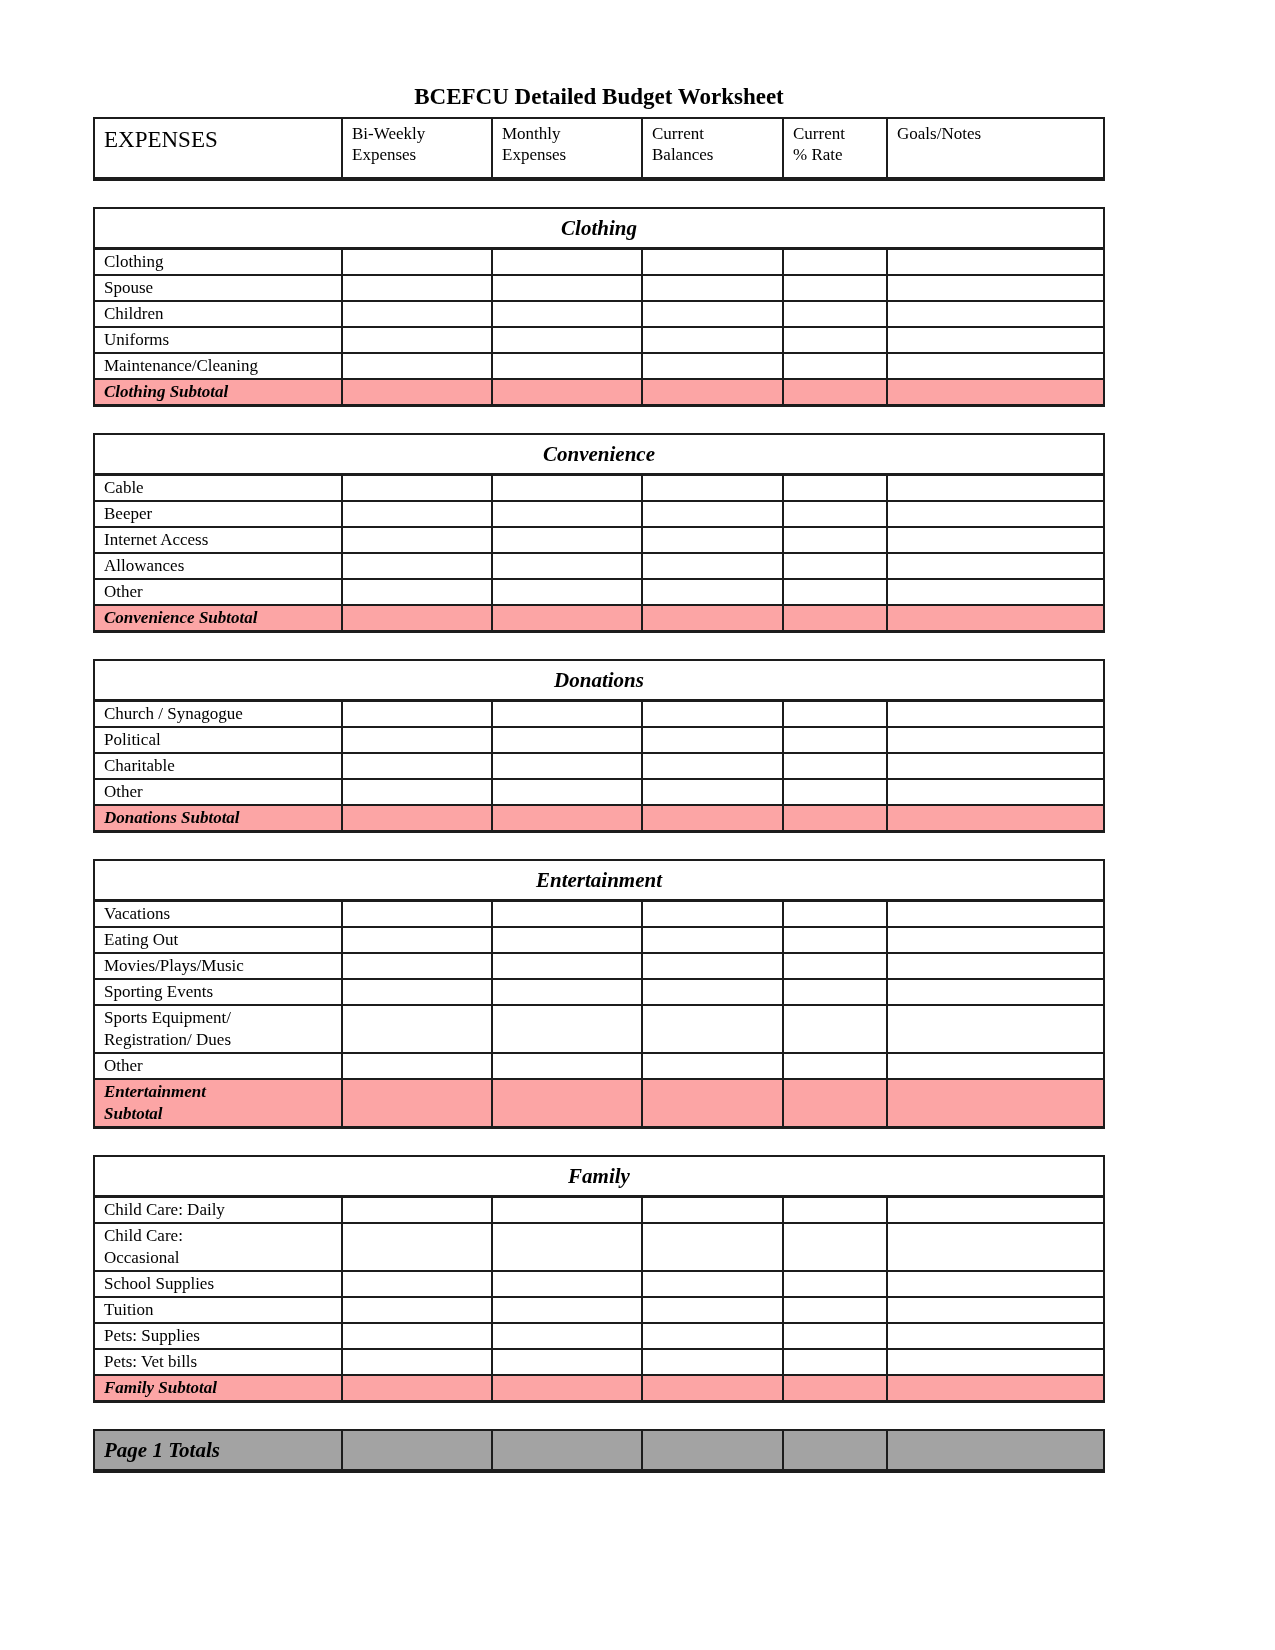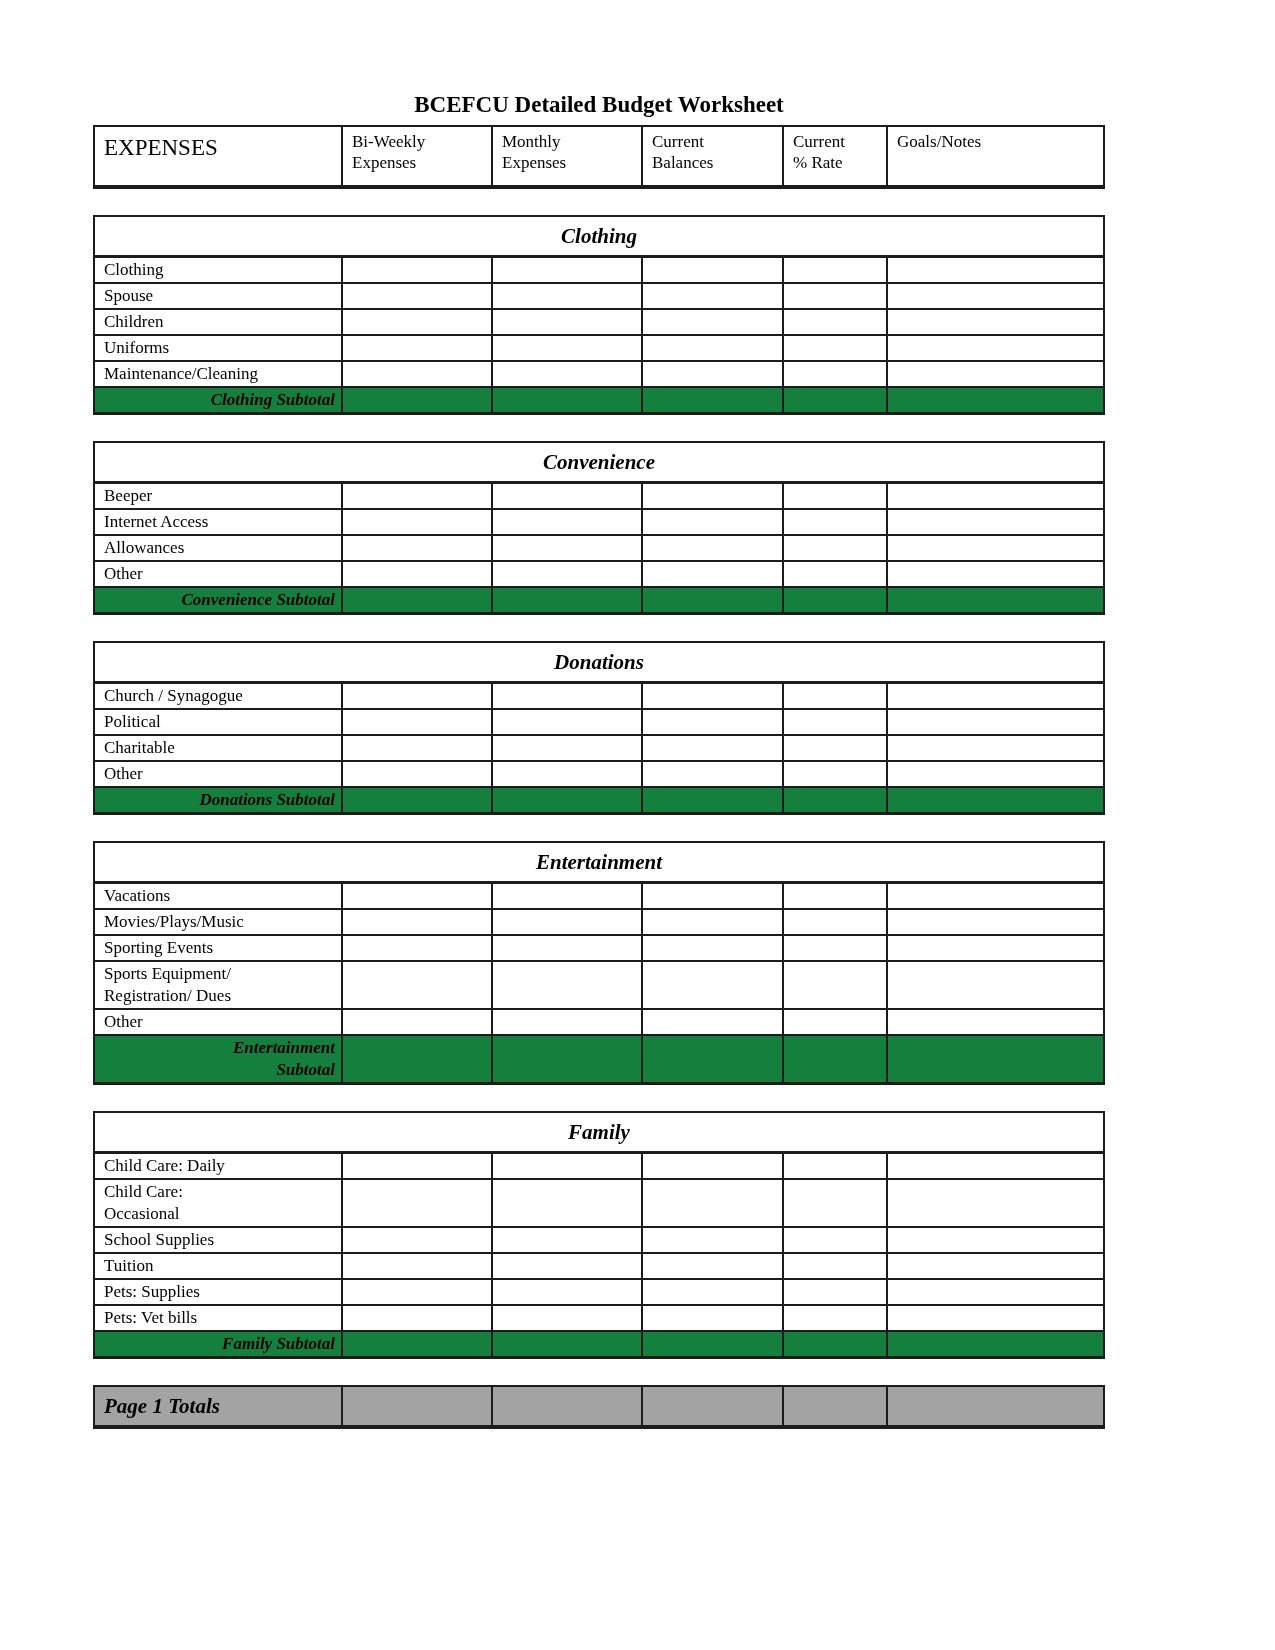--- a/index.html
+++ b/index.html
@@ -1,21 +1,21 @@
 <!DOCTYPE html>
 <html><head>
 <meta charset="utf-8">
 <style>
   html, body { margin:0; padding:0; background:#ffffff; }
   body {
     width:1275px; height:1650px;
     font-family:"Liberation Serif", serif;
     color:#000;
   }
-  .page { padding:84px 0 16px 93px;margin-top:8px; }
+  .page { padding:84px 0 16px 93px; }
   .doc-title {
     width:1012px;
     text-align:center;
     font-size:23px; font-weight:bold;
     margin:0 0 7px 0;
   }
   table.budget {
     border-collapse:collapse;
     table-layout:fixed;
     width:1012px;
@@ -50,21 +50,21 @@
     border-bottom-width:3px;
   }
   tr.data-row { height:26px; }
   td.lbl {
     font-size:17px; line-height:22px;
     padding:1px 6px 1px 9px;
     white-space:pre-line;
     vertical-align:middle;
   }
   td.val { }
-  tr.subtotal-row td { background:#15803d;text-align:right; }
+  tr.subtotal-row td { background:#fca5a5; }
   tr.subtotal-row td.lbl { font-weight:bold; font-style:italic; }
   .totals-table td { background:#a3a3a3; height:36px; }
   .totals-table td.lbl { font-size:21px; font-weight:bold; font-style:italic; }
 </style>
 </head>
 <body>
 
 <div class="page">
 
   <h1 class="doc-title">BCEFCU Detailed Budget Worksheet</h1>
@@ -165,20 +165,28 @@
         <col class="c-month">
         <col class="c-bal">
         <col class="c-rate">
         <col class="c-goals">
       </colgroup>
     <tbody>
     <tr class="sec-head">
       <td colspan="6">Convenience</td>
     </tr>
     <tr class="data-row">
+      <td class="lbl">Cable</td>
+      <td class="val"></td>
+          <td class="val"></td>
+          <td class="val"></td>
+          <td class="val"></td>
+          <td class="val"></td>
+    </tr>
+    <tr class="data-row">
       <td class="lbl">Beeper</td>
       <td class="val"></td>
           <td class="val"></td>
           <td class="val"></td>
           <td class="val"></td>
           <td class="val"></td>
     </tr>
     <tr class="data-row">
       <td class="lbl">Internet Access</td>
       <td class="val"></td>
@@ -278,20 +286,28 @@
         <col class="c-bal">
         <col class="c-rate">
         <col class="c-goals">
       </colgroup>
     <tbody>
     <tr class="sec-head">
       <td colspan="6">Entertainment</td>
     </tr>
     <tr class="data-row">
       <td class="lbl">Vacations</td>
+      <td class="val"></td>
+          <td class="val"></td>
+          <td class="val"></td>
+          <td class="val"></td>
+          <td class="val"></td>
+    </tr>
+    <tr class="data-row">
+      <td class="lbl">Eating Out</td>
       <td class="val"></td>
           <td class="val"></td>
           <td class="val"></td>
           <td class="val"></td>
           <td class="val"></td>
     </tr>
     <tr class="data-row">
       <td class="lbl">Movies/Plays/Music</td>
       <td class="val"></td>
           <td class="val"></td>

